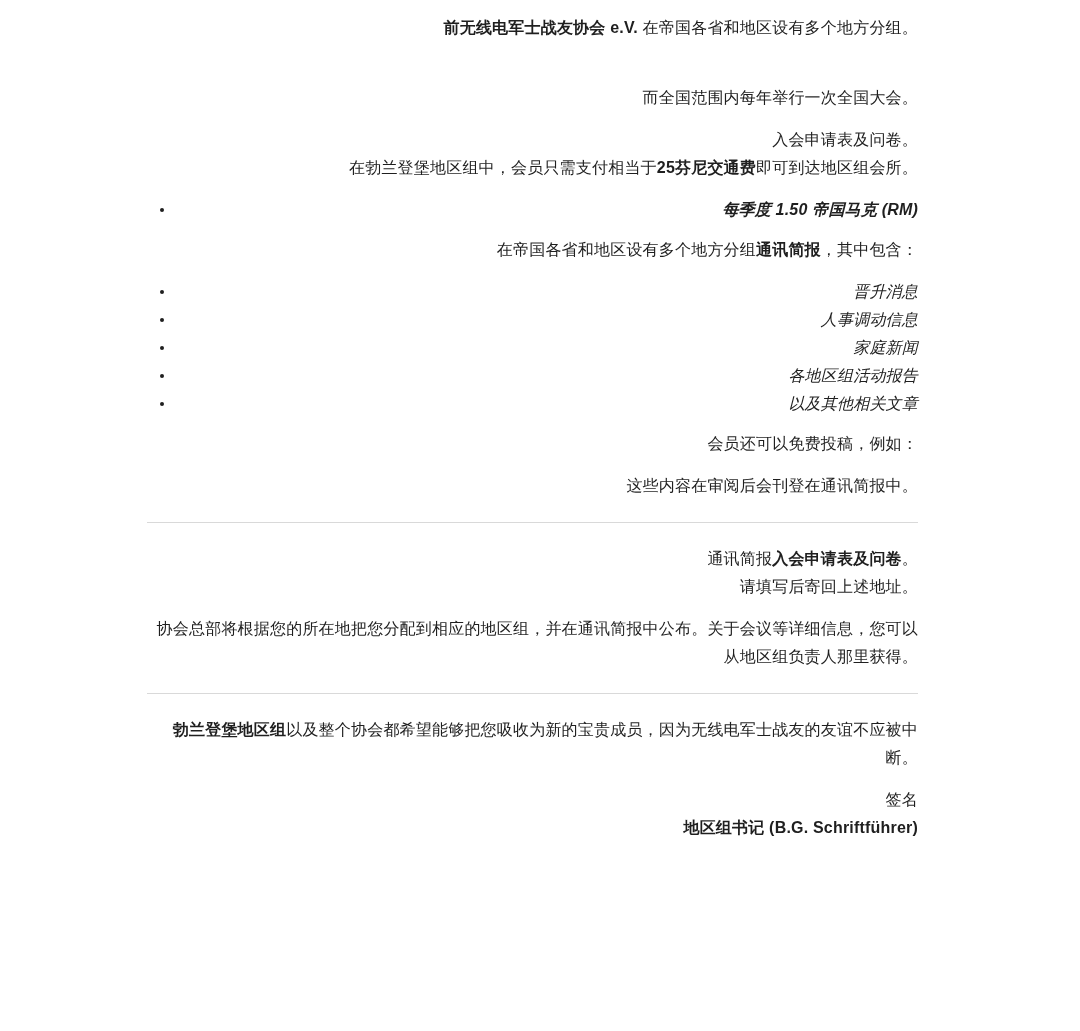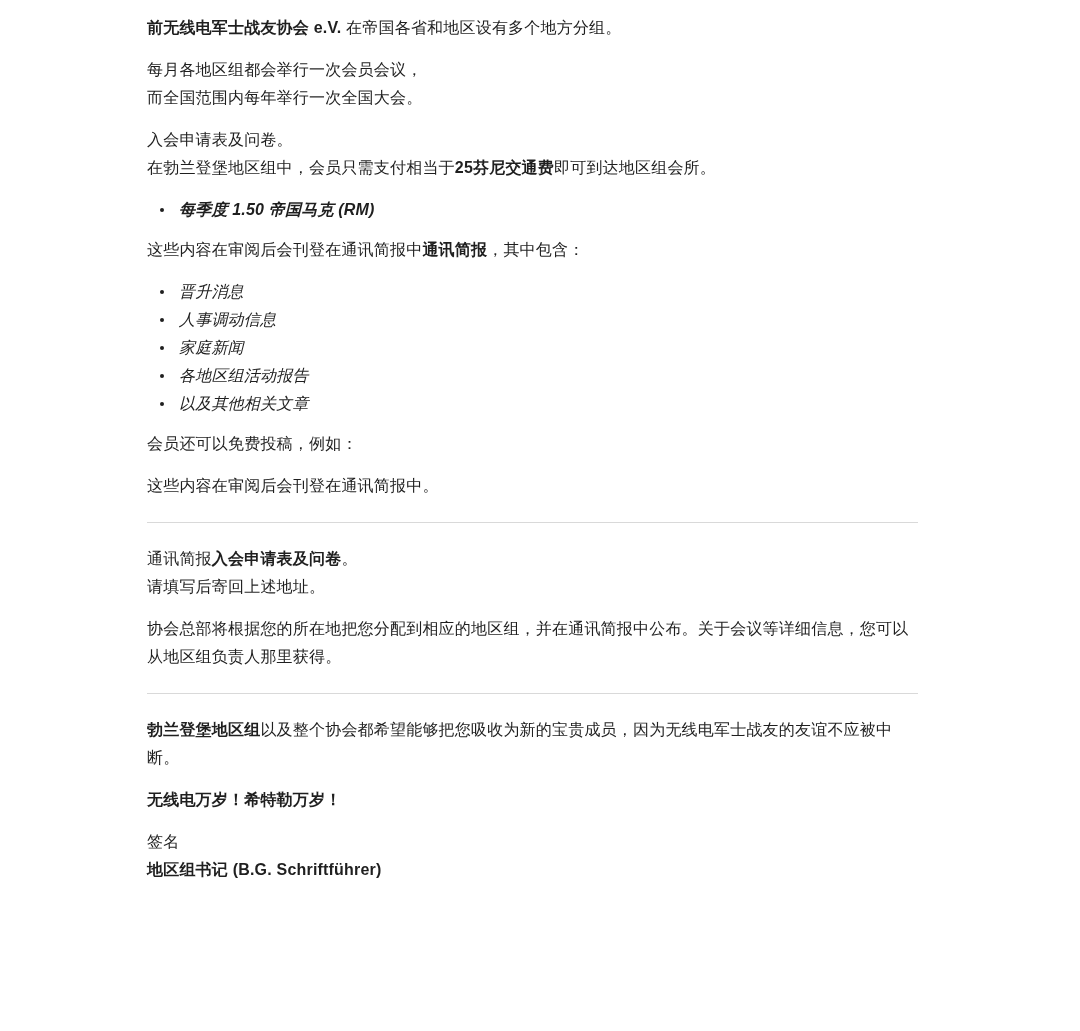--- a/index.html
+++ b/index.html
@@ -11,20 +11,21 @@
   body{
     background:var(--bg);
     font-family:"Liberation Sans","DejaVu Sans",sans-serif;
     color:var(--text);
   }
   .page{
     width:1080px;
     height:1031px;
     overflow:hidden;
     background:var(--bg);
+    text-align:right;
   }
   .doc{
     width:771px;
     margin-left:147px;
     padding-top:14px;
     font-size:16px;
     line-height:28px;
     letter-spacing:0.2px;
   }
   p{margin:0 0 14px;}
@@ -56,30 +57,30 @@
   }
 </style>
 </head>
 <body>
 
 <div class="page">
   <div class="doc">
 
     <p><strong>前无线电军士战友协会 e.V.</strong><span> 在帝国各省和地区设有多个地方分组。</span></p>
 
-    <p><span>每月各地区组都会举行一次会员会议，</span><br><span>而全国范围内每年举行一次全国大会。</span></p>
+    <p><br><span>而全国范围内每年举行一次全国大会。</span></p>
 
     <p><span>入会申请表及问卷。</span><br><span>在勃兰登堡地区组中，会员只需支付相当于</span><strong>25芬尼交通费</strong><span>即可到达地区组会所。</span></p>
 
 
     <ul>
       <li><strong>每季度 1.50 帝国马克 (RM)</strong></li>
     </ul>
 
-    <p><span>这些内容在审阅后会刊登在通讯简报中</span><strong>通讯简报</strong><span>，其中包含：</span></p>
+    <p><span>在帝国各省和地区设有多个地方分组</span><strong>通讯简报</strong><span>，其中包含：</span></p>
 
     <ul>
       <li>晋升消息</li>
       <li>人事调动信息</li>
       <li>家庭新闻</li>
       <li>各地区组活动报告</li>
       <li>以及其他相关文章</li>
     </ul>
 
     <p>会员还可以免费投稿，例如：</p>
@@ -90,18 +91,17 @@
     <hr>
 
     <p><span>通讯简报</span><strong>入会申请表及问卷</strong><span>。</span><br><span>请填写后寄回上述地址。</span></p>
 
     <p>协会总部将根据您的所在地把您分配到相应的地区组，并在通讯简报中公布。关于会议等详细信息，您可以从地区组负责人那里获得。</p>
 
     <hr>
 
     <p><strong>勃兰登堡地区组</strong><span>以及整个协会都希望能够把您吸收为新的宝贵成员，因为无线电军士战友的友谊不应被中断。</span></p>
 
-    <p><strong>无线电万岁！希特勒万岁！</strong></p>
 
     <p><span>签名</span><br><strong>地区组书记 (B.G. Schriftführer)</strong></p>
 
   </div>
 </div>
 
 </body></html>

